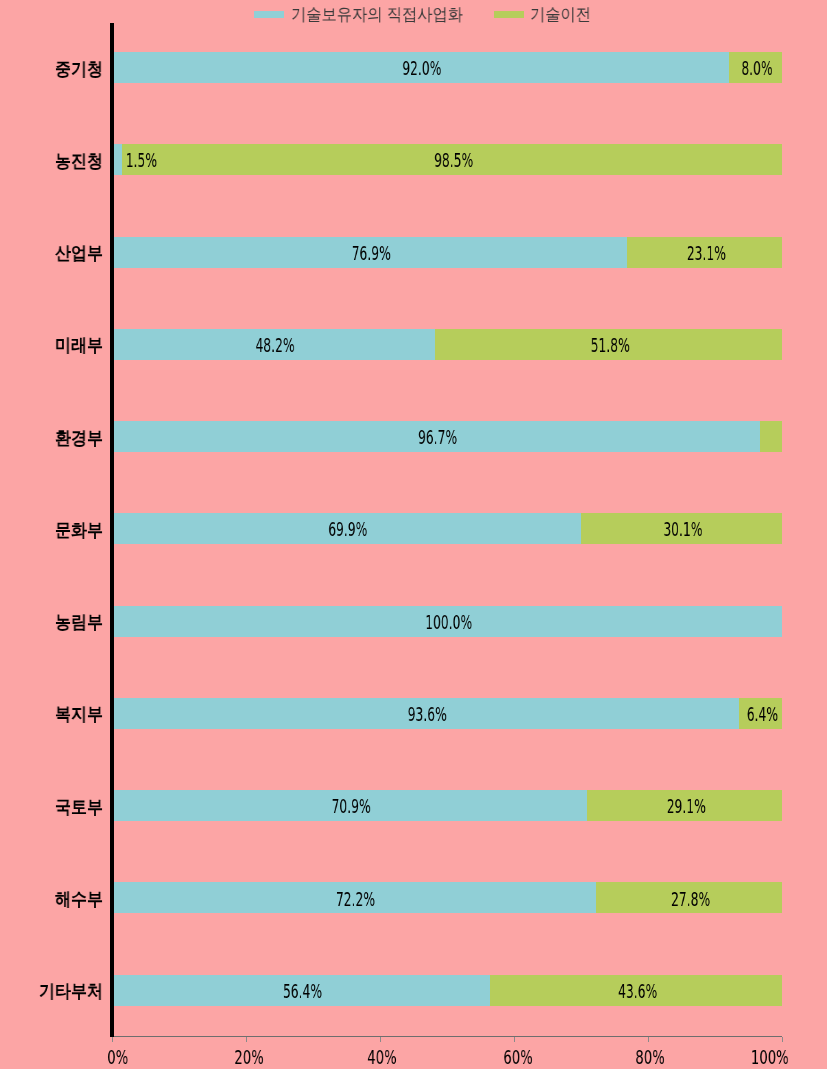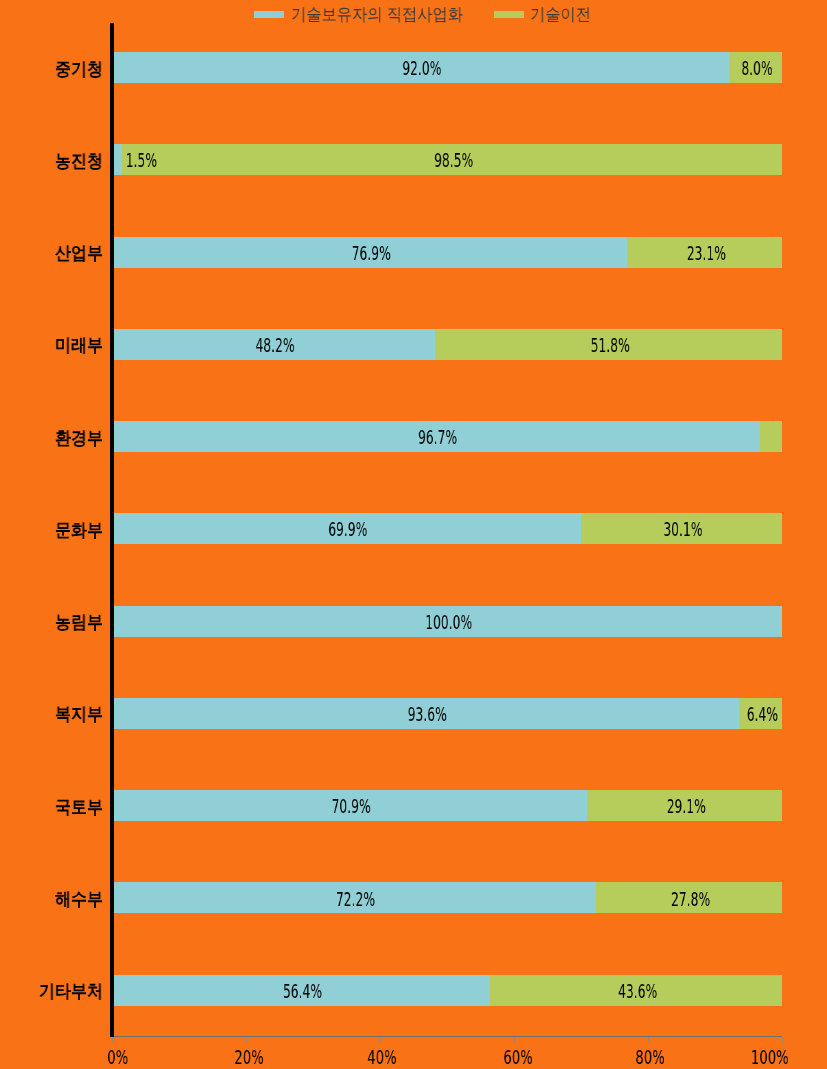--- a/index.html
+++ b/index.html
@@ -1,19 +1,19 @@
 <!DOCTYPE html>
 <html><head>
 <meta charset="utf-8">
 <title>기술사업화 유형별 비중</title>
 <style>
   html{margin:0;padding:0;background:#ffffff;width:827px;height:1069px;overflow:hidden;}
   body{margin:0;padding:0;background:#ffffff;width:827px;height:1069px;overflow:hidden;
        font-family:"DejaVu Sans Condensed","DejaVu Sans",sans-serif;}
-  #chart{position:relative;width:827px;height:1069px;background:#f97316;}
+  #chart{position:relative;width:827px;height:1069px;background:#fca5a5;}
 
   
   #legend{position:absolute;left:0;top:0;width:827px;height:28px;}
   .legend-item{position:absolute;top:0;height:28px;}
   .legend-swatch{position:absolute;top:10.9px;height:6.7px;}
   .legend-label{position:absolute;top:5.8px;white-space:nowrap;color:#3a3a3a;
                 font-family:"Liberation Sans",sans-serif;font-size:17px;line-height:17px;
                 transform-origin:0% 50%;transform:scaleX(0.897);will-change:transform;}
   #legend-item-0{left:0;width:827px;}
   #legend-item-0 .legend-swatch{left:254.3px;width:29.3px;background:#90CFD6;}

